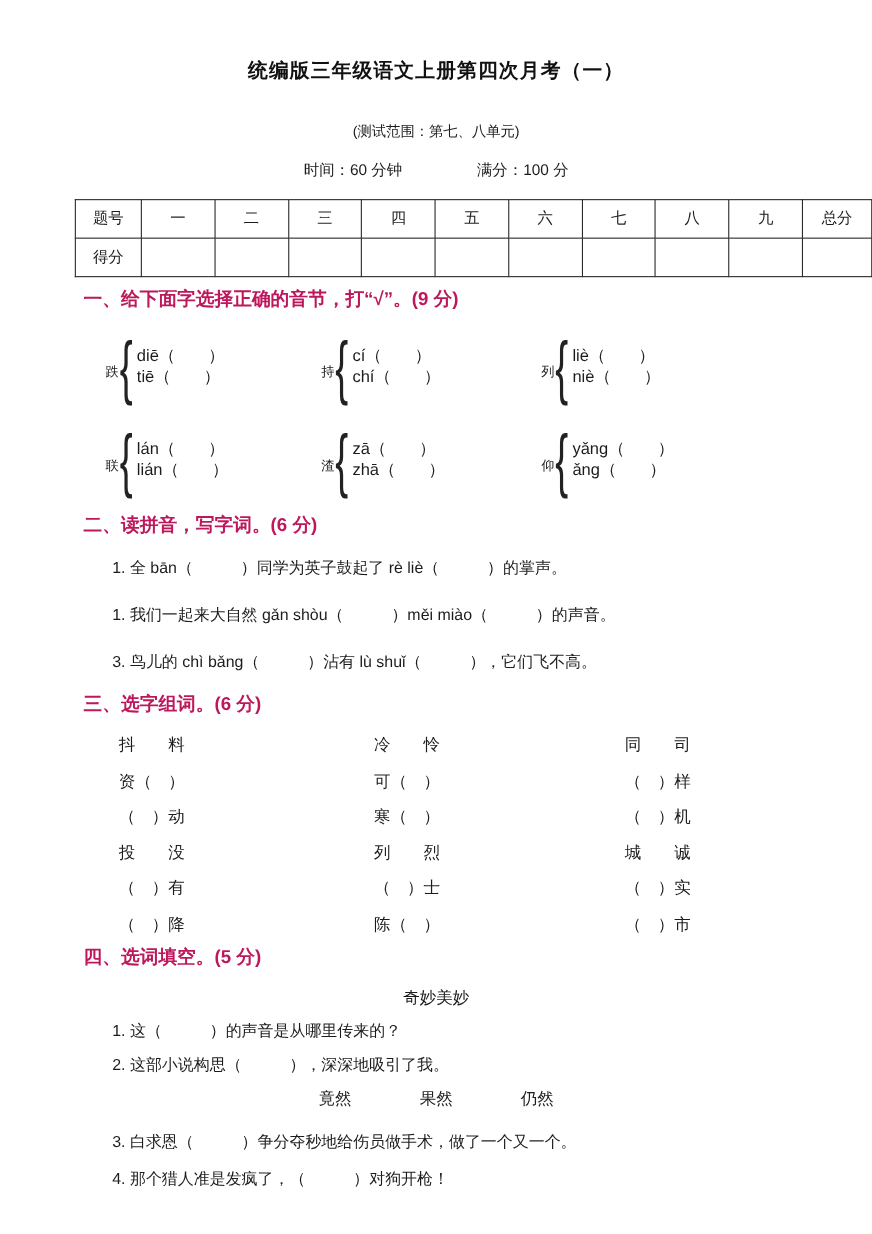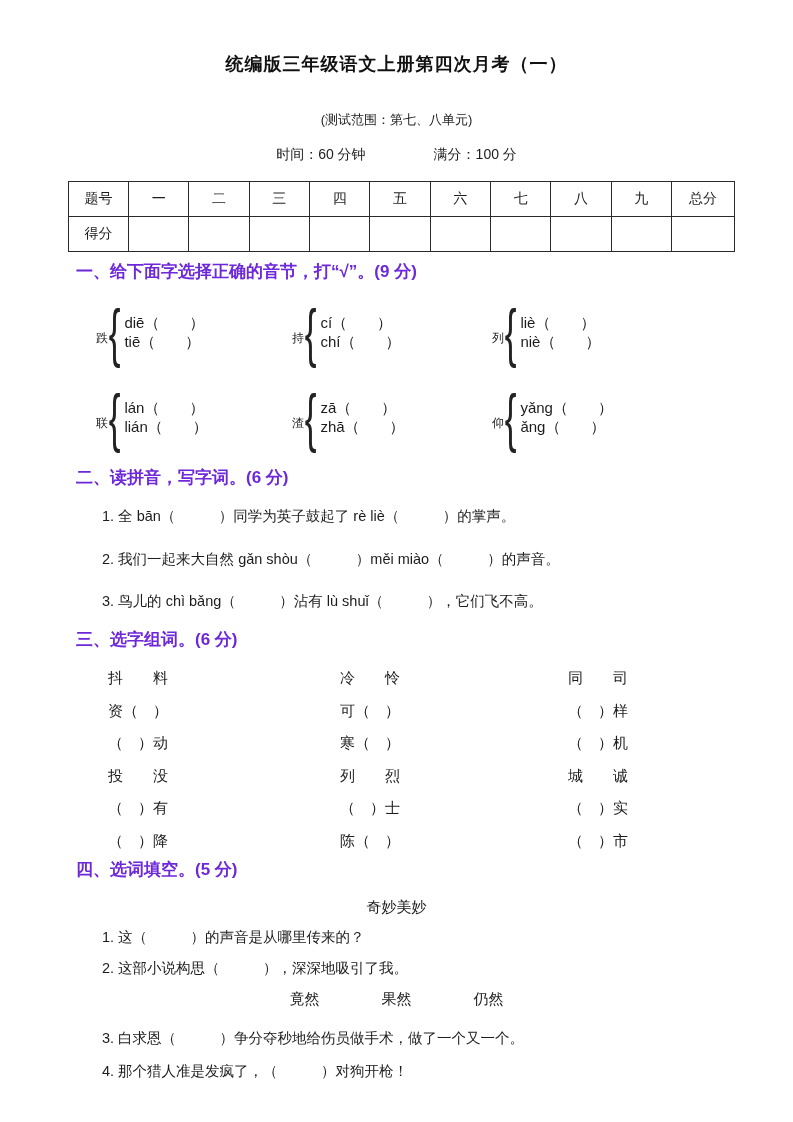--- a/index.html
+++ b/index.html
@@ -7,24 +7,24 @@
     width:793px;height:1122px;position:relative;overflow:hidden;
     font-family:"Liberation Sans","DejaVu Sans",sans-serif;
     color:#1c1c1c;
   }
   .abs{position:absolute;}
   .center{left:0;width:793px;text-align:center;}
   .page-title{top:52px;font-size:18px;font-weight:bold;letter-spacing:1px;color:#111;}
   .subtitle{top:111px;font-size:13px;}
   .info-line{top:146px;display:flex;justify-content:center;gap:68px;font-size:14px;}
   
-  .score-table{top:181px;left:68px;width:667px;border-collapse:collapse;table-layout:fixed;border-radius:12px;}
+  .score-table{top:181px;left:68px;width:725px;border-collapse:collapse;table-layout:fixed;border-radius:12px;}
   .score-table td{border:1px solid #2a2a2a;height:34px;text-align:center;font-size:14px;padding:0;}
   
-  .sec-h{left:76px;font-size:17px;font-weight:bold;color:#6d28d9;}
+  .sec-h{left:76px;font-size:17px;font-weight:bold;color:#be185d;}
   
   .pgroup{display:flex;align-items:center;height:74px;}
   .pchar{font-size:12px;margin-right:1px;margin-top:10px;}
   .pbrace{font-size:64px;line-height:70px;font-weight:100;transform:scaleX(0.55);margin:0 -5px;color:#222;}
   .popts{display:flex;flex-direction:column;font-size:15px;margin-left:4px;}
   
   .q-item{left:102px;font-size:14.5px;}
   
   .w-col{top:662px;font-size:15px;line-height:32.5px;}
   .w-col div{white-space:pre;}
@@ -133,21 +133,21 @@
   <span class="pchar">仰</span>
   <span class="pbrace">{</span>
   <span class="popts">
     <span>yǎng（　　）</span>
     <span>ǎng（　　）</span>
   </span>
 </div>
 
 <div class="abs sec-h" style="top:466px;">二、读拼音，写字词。(6 分)</div>
 <div class="abs q-item" style="top:507px;">1. 全 bān（　　　）同学为英子鼓起了 rè liè（　　　）的掌声。</div>
-<div class="abs q-item" style="top:550px;">2. 我们一起来大自然 gǎn shòu（　　　）měi miào（　　　）的声音。</div>
+<div class="abs q-item" style="top:550px;">1. 我们一起来大自然 gǎn shòu（　　　）měi miào（　　　）的声音。</div>
 <div class="abs q-item" style="top:592px;">3. 鸟儿的 chì bǎng（　　　）沾有 lù shuǐ（　　　），它们飞不高。</div>
 
 <div class="abs sec-h" style="top:628px;">三、选字组词。(6 分)</div>
 <div class="abs w-col" style="left:108px;">
   <div>抖　　料</div>
   <div>资（　）</div>
   <div>（　）动</div>
   <div>投　　没</div>
   <div>（　）有</div>
   <div>（　）降</div>

